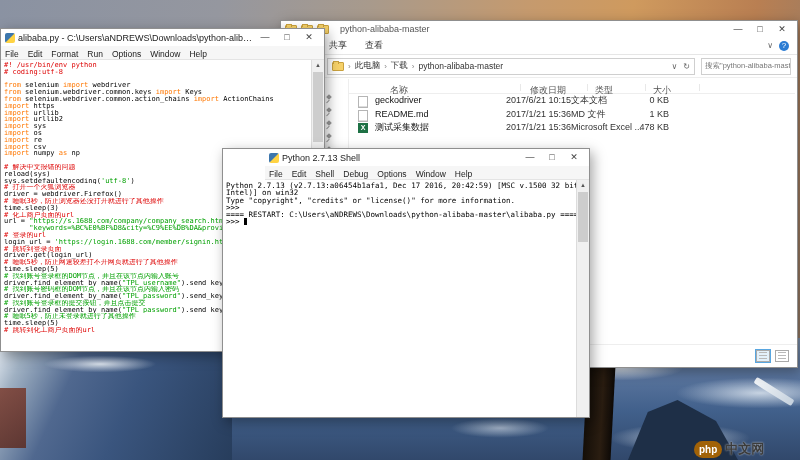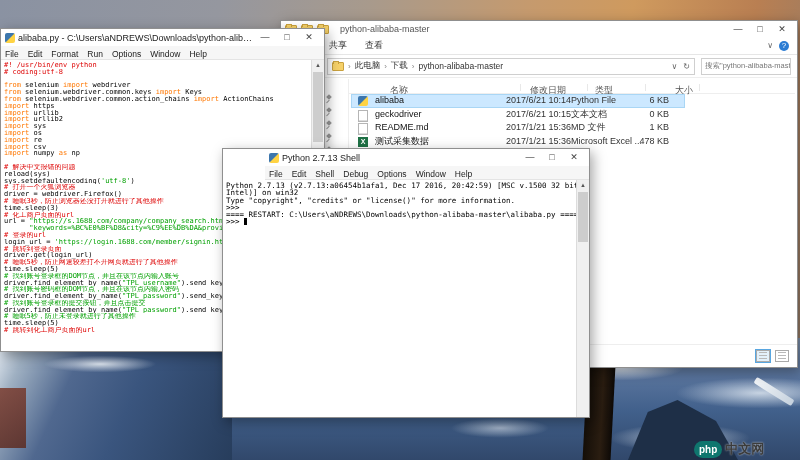--- a/index.html
+++ b/index.html
@@ -27,21 +27,21 @@
     background:linear-gradient(160deg,#7a3b2e,#5c2b20);opacity:.85;}
   .wp-trunk{position:absolute;left:585px;top:366px;width:28px;height:94px;z-index:2;
     background:linear-gradient(90deg,#140e08,#2a1d11 60%,#0d0906);transform:skewX(-3deg);}
   .wp-dark-mtn{position:absolute;left:628px;top:400px;width:110px;height:60px;z-index:2;
     background:#1e2f47;clip-path:polygon(0 100%,18% 20%,45% 0,80% 35%,100% 100%);}
   .wp-blade{position:absolute;left:752px;top:388px;width:44px;height:7px;z-index:2;
     background:linear-gradient(90deg,#f2f5f8,#c6d2de);transform:rotate(32deg);border-radius:2px;}
 
   
   .logo{position:absolute;left:694px;top:440px;z-index:3;display:flex;align-items:center;gap:3px;}
-  .logo-badge{background:#0f766e;color:#fff;font-weight:bold;font-size:10px;line-height:17px;
+  .logo-badge{background:#a16207;color:#fff;font-weight:bold;font-size:10px;line-height:17px;
     padding:0 5px;border-radius:9px;}
   .logo-text{color:#3c3c3c;font-weight:bold;font-size:13px;text-shadow:0 0 2px rgba(255,255,255,.7);}
 
   
   .win{position:absolute;background:#fff;border:1px solid #8f8f8f;box-shadow:3px 4px 12px rgba(0,0,0,.35);}
   .titlebar{height:17px;display:flex;align-items:center;background:#fff;font-size:9px;color:#222;
     padding:0 4px;white-space:nowrap;overflow:hidden;}
   .title-text{flex:0 1 auto;overflow:hidden;text-overflow:ellipsis;margin-left:3px;}
   .win-controls{margin-left:auto;display:flex;}
   .win-btn{width:22px;text-align:center;font-size:9px;color:#444;line-height:17px;cursor:default;}
@@ -92,21 +92,21 @@
     font-size:7.5px;color:#777;padding:0 3px;gap:2px;white-space:nowrap;overflow:hidden;}
 
   .nav-pins{position:absolute;left:44px;top:74px;width:10px;}
   .pin{position:relative;width:4px;height:4px;background:#9a9a9a;transform:rotate(45deg);margin:0 0 9px 2px;}
   .pin:after{content:"";position:absolute;left:4px;top:4px;width:1px;height:4px;background:#9a9a9a;}
   .nav-divider{position:absolute;left:67px;top:58px;bottom:24px;width:1px;background:#eee;}
 
   .list-area{position:absolute;left:68px;right:2px;top:56px;bottom:24px;overflow:hidden;font-size:9px;color:#333;}
   .cols{position:relative;height:16px;border-bottom:1px solid #eee;color:#555;}
   .cols span{position:absolute;top:7px;margin-left:24px;}
-  .col-name{left:17px;} .col-date{left:157px;} .col-type{left:222px;} .col-size{left:280px;width:40px;text-align:right;}
+  .col-name{left:17px;} .col-date{left:157px;} .col-type{left:222px;} .col-size{left:280px;width:40px;}
   .sort-ind{position:absolute;left:26px;top:-2px;font-size:7px;color:#888;}
   .col-line{position:absolute;top:2px;bottom:2px;width:1px;background:#e8e8e8;}
   .file-row{position:relative;height:13.5px;line-height:13.5px;white-space:nowrap;}
   .file-row.selected .row-bg{position:absolute;left:2px;right:110px;top:0;bottom:0;background:#cce8ff;border:1px solid #a9d6f5;}
   .cell{position:absolute;top:0;} 
   .cell.icon{left:9px;top:2px;} .cell.name{left:26px;color:#111;} .cell.date{left:157px;} .cell.type{left:222px;}
   .cell.size{left:270px;width:50px;text-align:right;}
   .icon-python{width:10px;height:10px;border-radius:2px;background:linear-gradient(135deg,#3c76ad 49%,#ffd343 51%);}
   .icon-text{width:8px;height:10px;background:#fff;border:1px solid #b5b5b5;
     box-shadow:inset 0 -2px 0 -1px #ddd, inset 0 -4px 0 -3px #ddd;}
@@ -194,28 +194,20 @@
       <span class="col-name">名称</span>
       <span class="col-date">修改日期</span>
       <span class="col-type">类型</span>
       <span class="col-size">大小</span>
       <span class="col-line" style="left:147px;"></span>
       <span class="col-line" style="left:214px;"></span>
       <span class="col-line" style="left:272px;"></span>
       <span class="col-line" style="left:326px;"></span>
     </div>
     <div id="file-rows">
-        <div class="file-row selected">
-          <span class="row-bg"></span>
-          <span class="cell icon icon-python"></span>
-          <span class="cell name">alibaba</span>
-          <span class="cell date">2017/6/21 10:14</span>
-          <span class="cell type">Python File</span>
-          <span class="cell size">6 KB</span>
-        </div>
         <div class="file-row">
           <span class="cell icon icon-text"></span>
           <span class="cell name">geckodriver</span>
           <span class="cell date">2017/6/21 10:15</span>
           <span class="cell type">文本文档</span>
           <span class="cell size">0 KB</span>
         </div>
         <div class="file-row">
           <span class="cell icon icon-text"></span>
           <span class="cell name">README.md</span>

